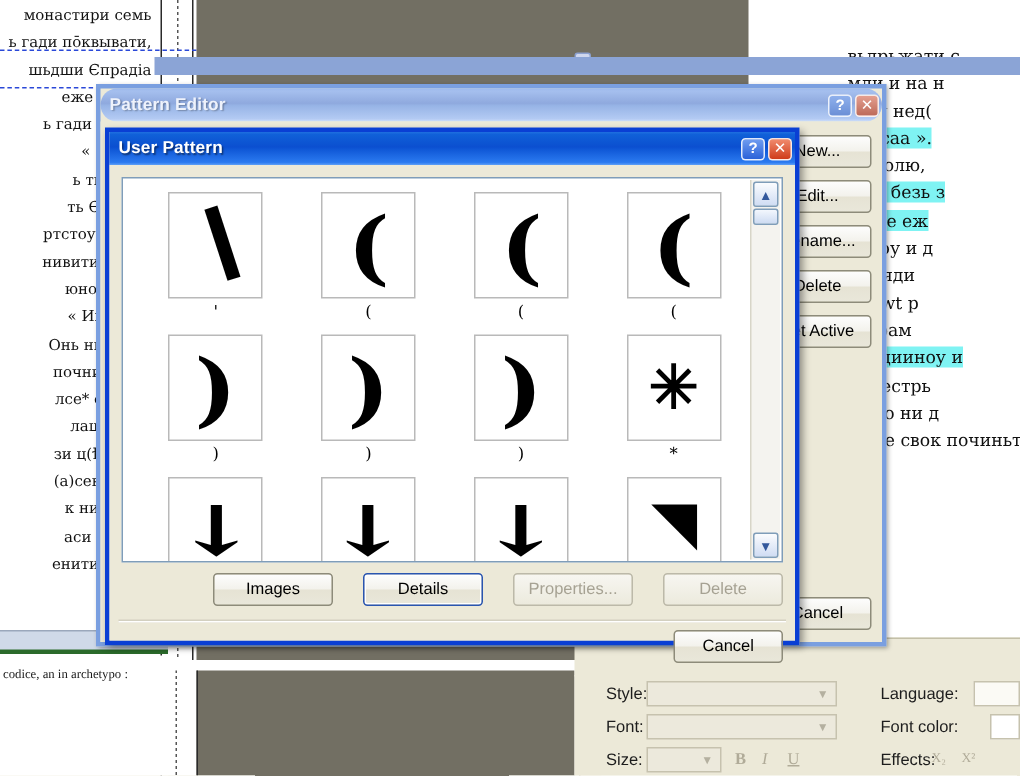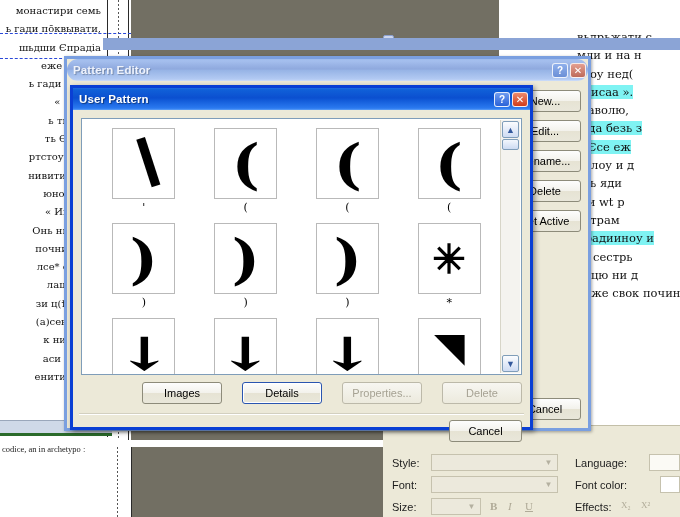--- a/index.html
+++ b/index.html
@@ -30,41 +30,41 @@
 
   
   .dashsel{position:absolute;border-top:1px dashed #2a48d8;border-bottom:1px dashed #2a48d8;left:0;}
 
   
   #greycanvas{position:absolute;left:131px;top:0;width:368px;height:440px;background:#726f63;}
   #greycanvas2{position:absolute;left:131px;top:447px;width:252px;height:70px;background:#726f63;}
 
   
   #rightdoc{left:561px;top:0;width:119px;height:437px;}
-  #rightdoc .inner{padding:28px 0 0 4px;margin-left:12px;}
+  #rightdoc .inner{padding:28px 0 0 4px;}
 
   
   #latindoc{left:0;top:437px;width:112px;height:80px;}
   .latin{
     font-family:"Liberation Serif","DejaVu Serif",serif;
     font-size:8.5px;color:#1a1a1a;line-height:13px;white-space:nowrap;
     padding-left:2px;
   }
 
   
   .vscroll{position:absolute;width:14px;background:#f1efe2;border-left:1px solid #bdbaa8;}
   .vscroll .thumb{position:absolute;left:1px;width:11px;background:#cfd7ee;border:1px solid #8ba0cf;border-radius:2px;}
   .vscroll .arr{position:absolute;left:0;width:13px;height:13px;display:flex;align-items:center;justify-content:center;
         background:linear-gradient(#fbfbfd,#dfe6f4);border:1px solid #8aa0c8;box-sizing:border-box;color:#25408f;font-size:8px;}
   .hscroll{position:absolute;height:12px;background:#8ba4d6;}
 
   
   #botbar{position:absolute;left:383px;top:425px;width:297px;height:25px;background:#ece9d8;border-top:1px solid #c3bfa8;}
   #botpanel{position:absolute;left:383px;top:450px;width:297px;height:67px;background:#ece9d8;}
-  .prop-label{position:absolute;font-size:11px;color:#1d1d1d;}
+  .prop-label{position:absolute;font-size:11px;color:#1d1d1d;margin-left:12px;}
   .prop-combo{position:absolute;background:#ece9dc;border:1px solid #c6c2ae;box-sizing:border-box;}
   .prop-combo .cb-arrow{position:absolute;right:1px;top:1px;bottom:1px;width:15px;
       background:#ece9dc;display:flex;align-items:center;justify-content:center;color:#b4b0a0;font-size:8px;}
   .prop-flat{position:absolute;background:#fbfaf5;border:1px solid #c6c2ae;box-sizing:border-box;}
   .prop-dim{position:absolute;color:#b0ab98;font-size:11px;font-family:"Liberation Serif",serif;}
 
   
   .xpwin{position:absolute;box-sizing:border-box;}
   .xpwin.inactive{border:3px solid #7a9fe0;background:#ece9d8;
         box-shadow:1px 1px 3px rgba(0,0,0,.35);}

